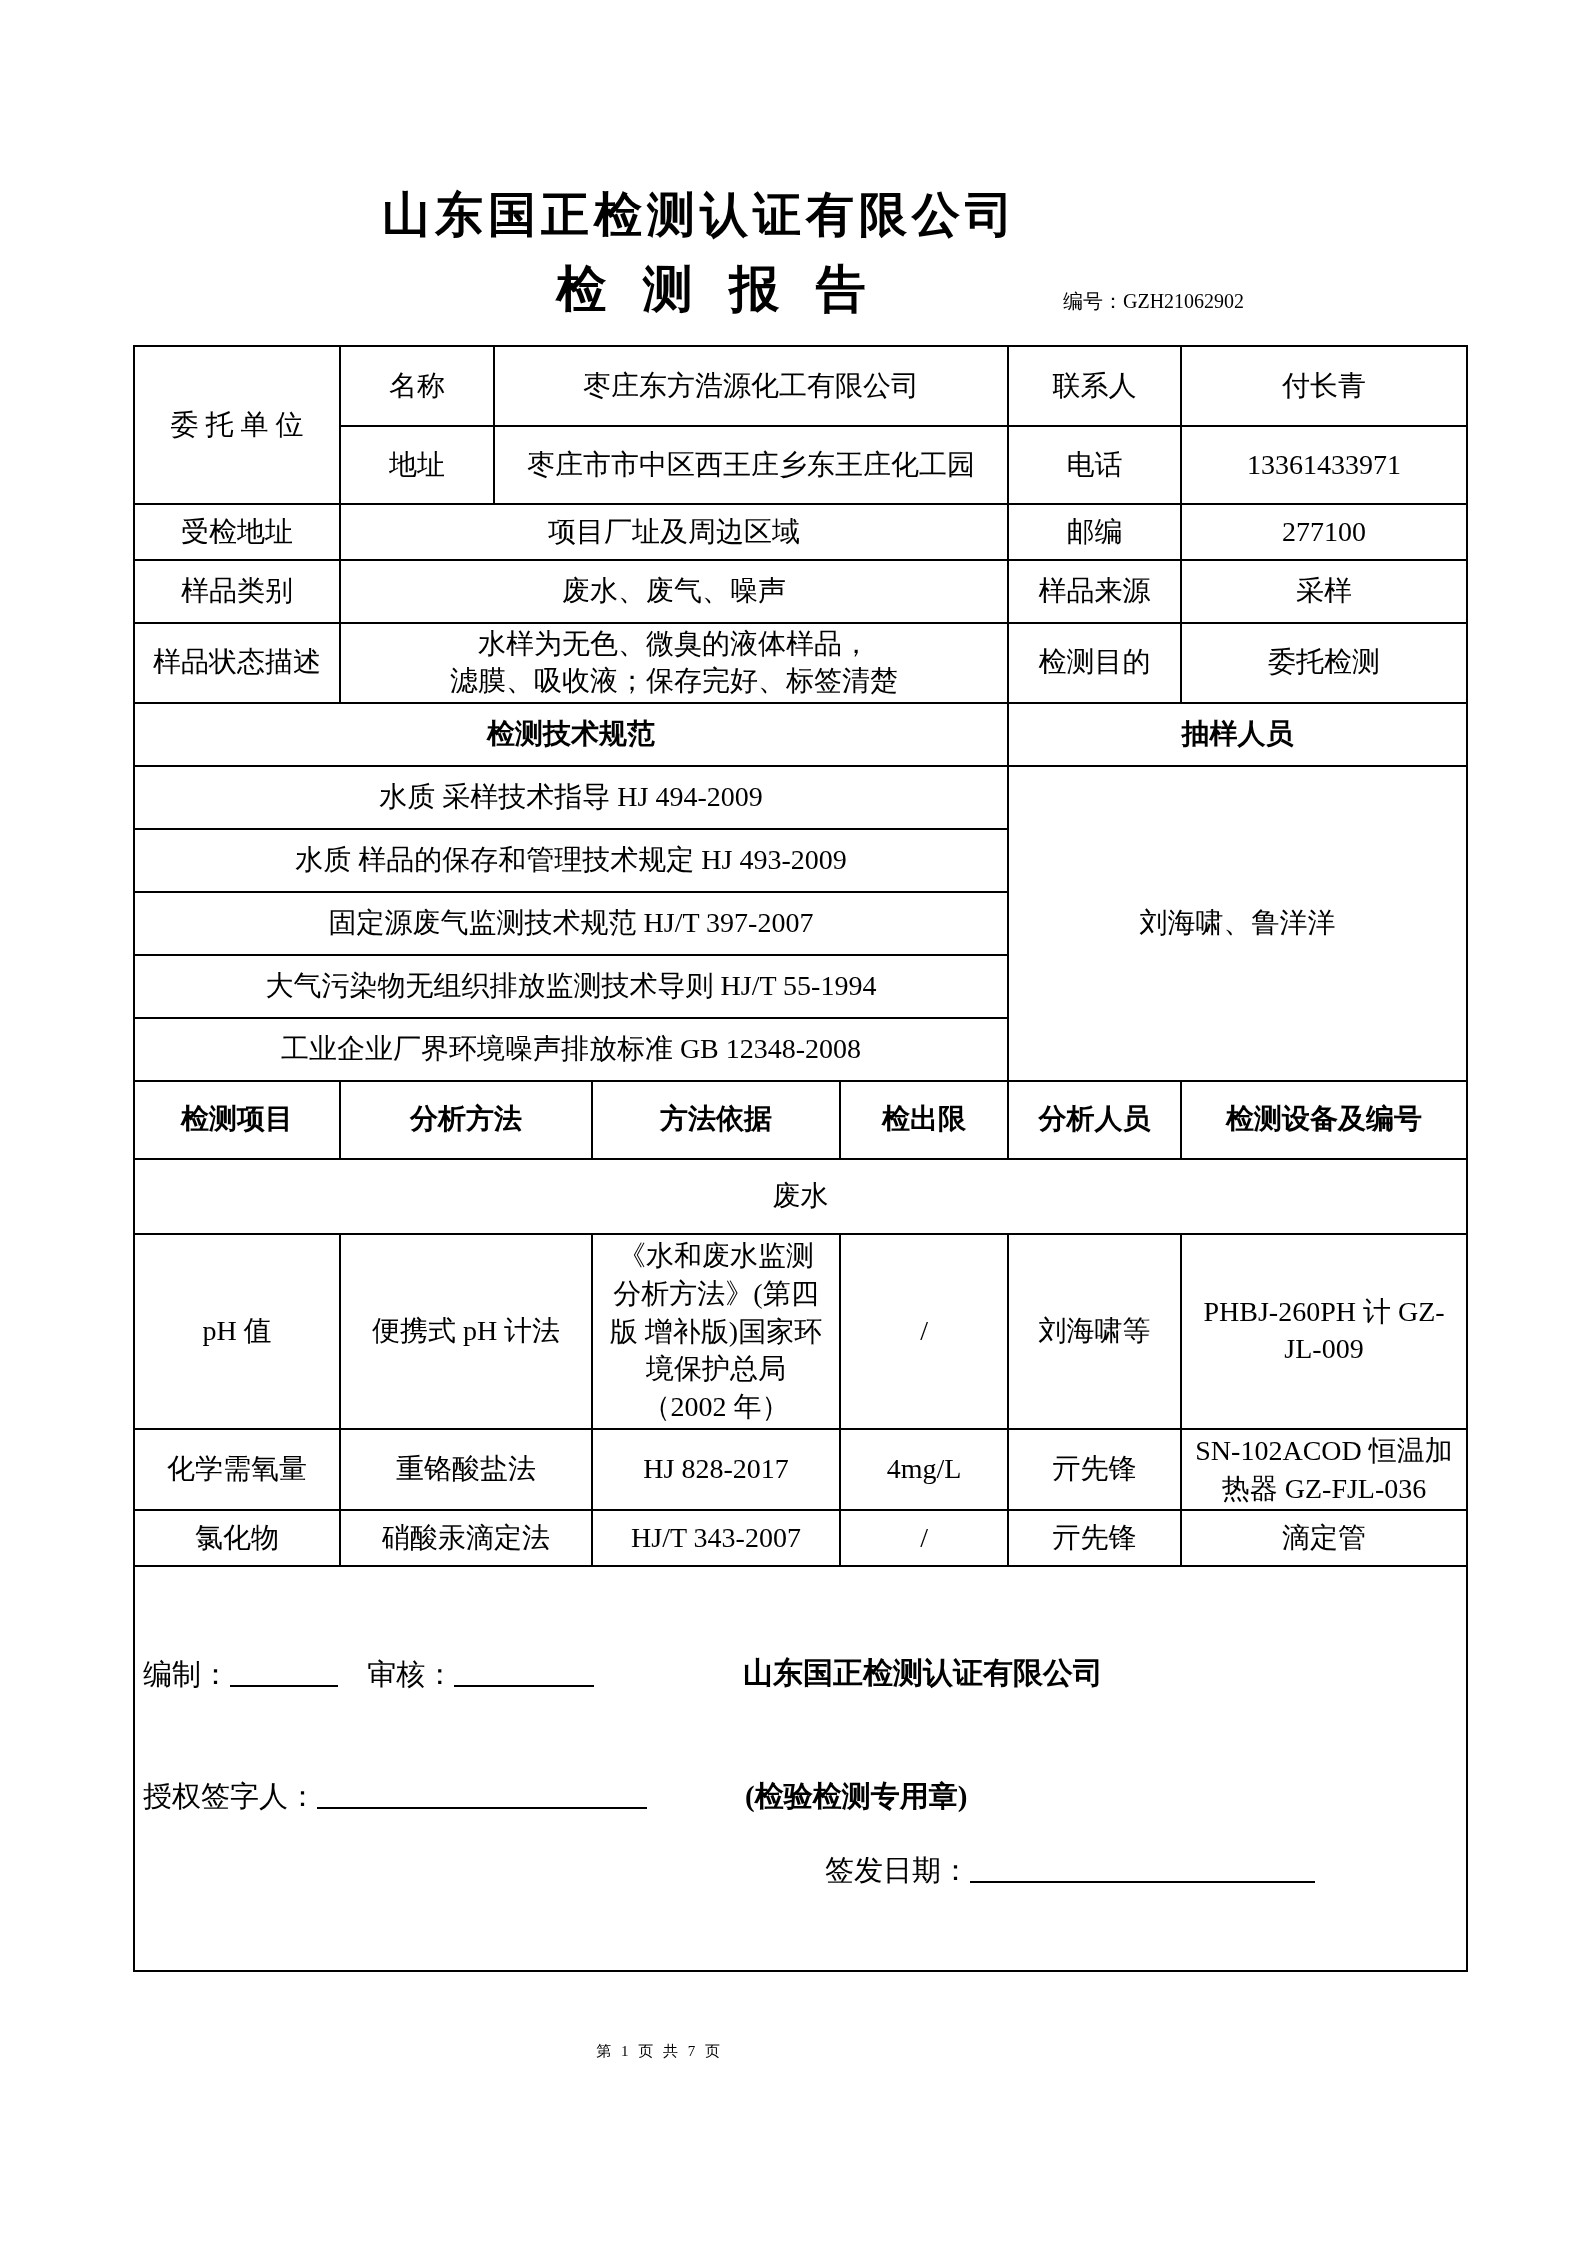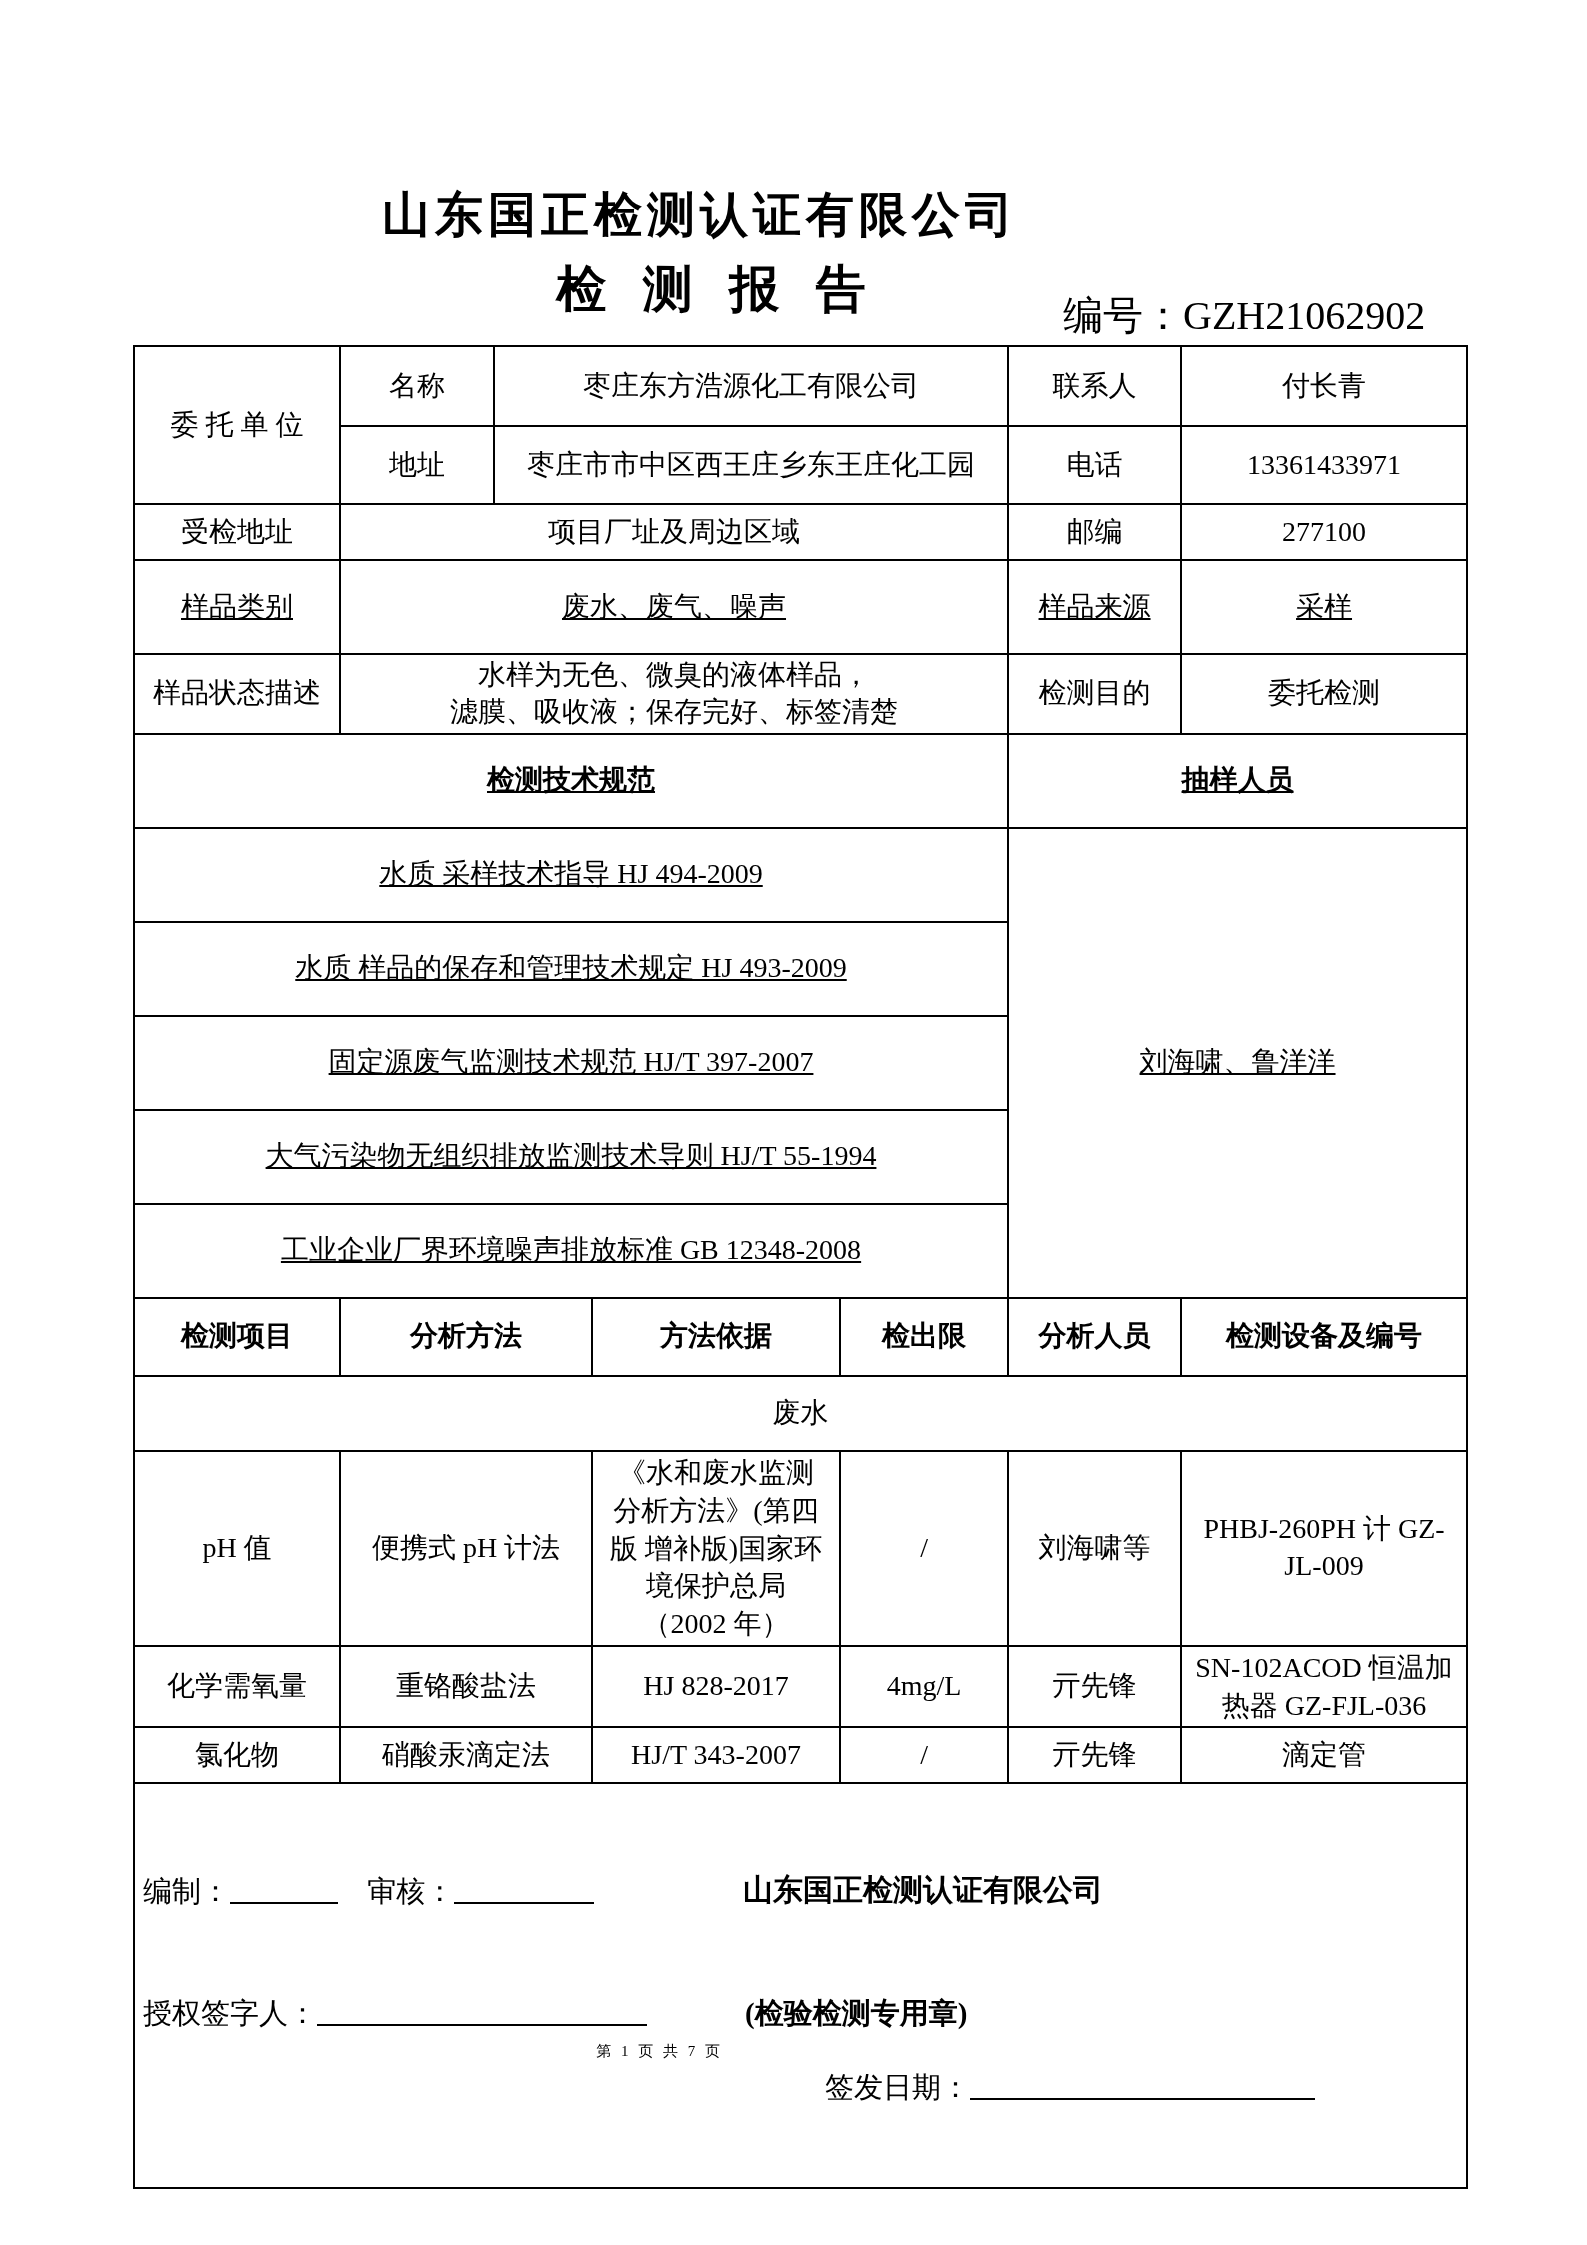--- a/index.html
+++ b/index.html
@@ -30,21 +30,21 @@
     top: 256px; left: 717px;
     transform: translateX(-50%);
     font-size: 50px;
     font-weight: bold;
     letter-spacing: 12px;
     white-space: nowrap;
   }
   .report-no {
     position: absolute;
     top: 288px; left: 1063px;
-    font-size: 40px;
+    font-size: 20px;
     white-space: nowrap;
   }
   table.report {
     position: absolute;
     top: 345px; left: 133px;
     width: 1333px;
     border-collapse: collapse;
     table-layout: fixed;
     font-size: 28px;
     line-height: 1.32;
@@ -54,21 +54,21 @@
     text-align: center;
     vertical-align: middle;
     padding: 2px 12px;
     overflow: hidden;
   }
   td.bold { font-weight: bold; }
   td.pre { white-space: pre-line; }
   td.tight { padding: 2px; line-height: 1.35; }
   tr.h80  { height: 80px; }
   tr.h78  { height: 78px; }
-  tr.h77  { height: 94px; text-decoration: underline; }
+  tr.h77  { height: 63px; }
   tr.h76  { height: 56px; }
   tr.h75  { height: 75px; margin-top: 16px; }
   tr.h147 { height: 147px; }
   tr.h340 { height: 405px; }
   td.signoff-cell {
     position: relative;
     padding: 0;
     text-align: left;
     vertical-align: top;
   }

